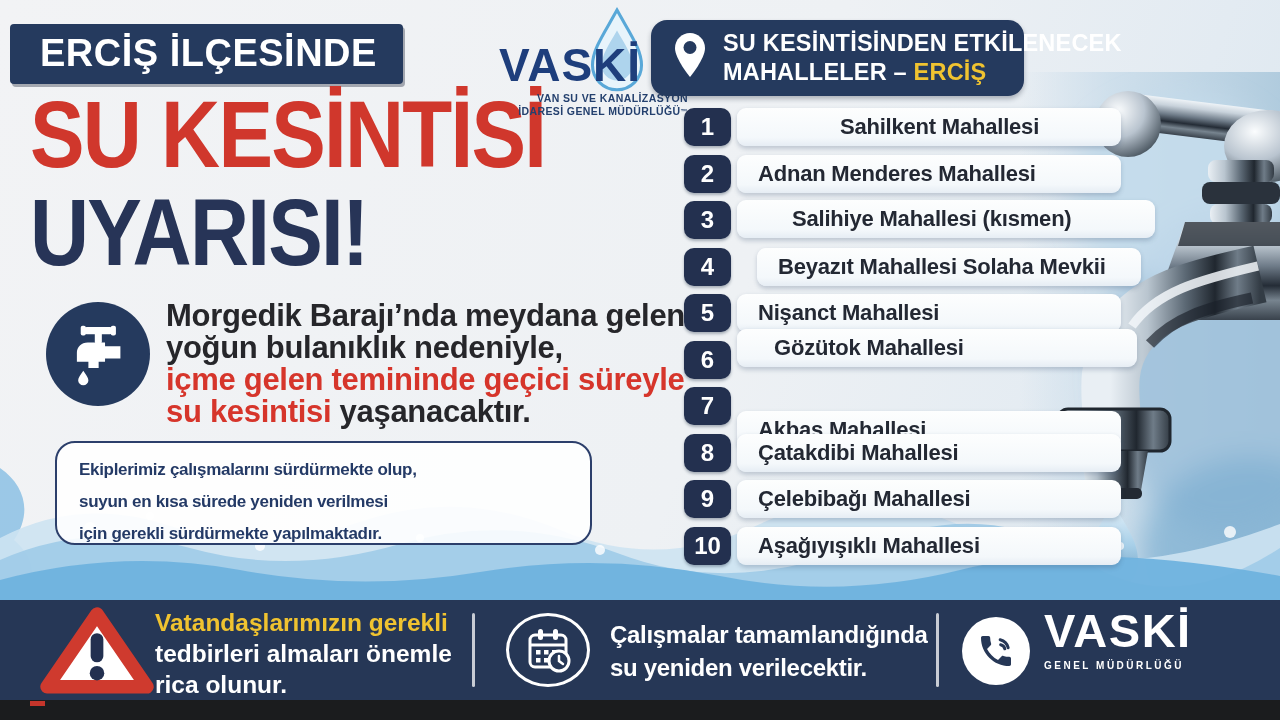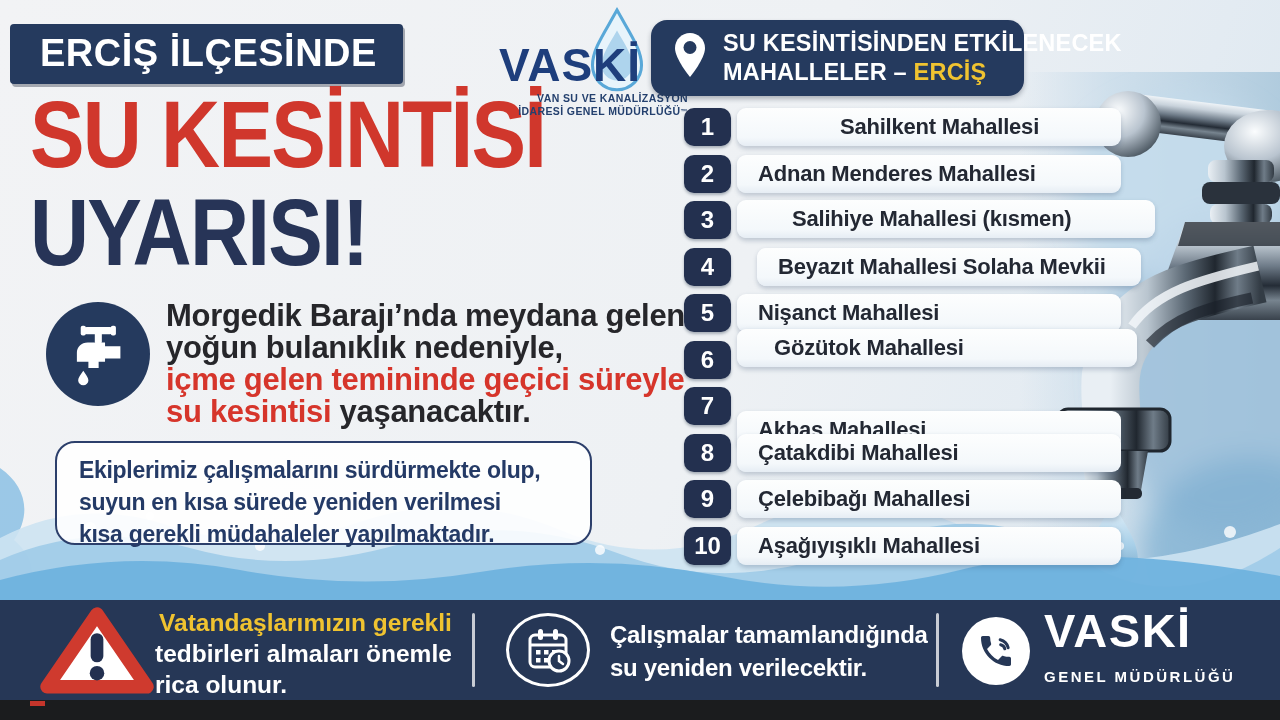--- a/index.html
+++ b/index.html
@@ -47,37 +47,37 @@
   
   .notice-icon{left:46px;top:302px;width:104px;height:104px;background:#253a5e;border-radius:50%;
     display:flex;align-items:center;justify-content:center;}
   .notice-text{left:166px;top:300px;font-size:31px;font-weight:bold;line-height:32px;
     color:#26262a;letter-spacing:-.3px;white-space:nowrap;}
   .notice-text .red{color:#d6352b;}
 
   
   .info-box{left:55px;top:441px;width:537px;height:104px;border:2.5px solid #2c3f6b;border-radius:20px;
     background:rgba(255,255,255,.88);padding:11px 0 0 22px;box-sizing:border-box;
-    font-size:23px;font-weight:bold;color:#243a66;line-height:32px;letter-spacing:-.3px;white-space:nowrap;}
+    font-size:17px;font-weight:bold;color:#243a66;line-height:32px;letter-spacing:-.3px;white-space:nowrap;}
 
   
   .footer{left:0;top:600px;width:1280px;height:100px;background:#263756;}
   .tri{left:38px;top:603px;}
   .warn-text{left:155px;top:607px;font-size:24.5px;font-weight:bold;color:#fff;line-height:31px;white-space:nowrap;}
-  .warn-text .hl{color:#f0c330;text-align:right;}
+  .warn-text .hl{color:#f0c330;}
   .vdiv{width:2.5px;height:74px;top:613px;background:rgba(255,255,255,.75);border-radius:2px;}
   .cal-oval{left:506px;top:613px;width:84px;height:74px;border:3.5px solid #fff;border-radius:50%;
     box-sizing:border-box;display:flex;align-items:center;justify-content:center;}
   .mid-text{left:610px;top:618px;font-size:24px;font-weight:bold;color:#fff;line-height:33px;
     letter-spacing:-.3px;white-space:nowrap;}
   .phone-circle{left:962px;top:617px;width:68px;height:68px;background:#fff;border-radius:50%;
     display:flex;align-items:center;justify-content:center;}
   .brand{left:1044px;top:605px;color:#fff;}
   .brand-name{font-size:47px;font-weight:bold;letter-spacing:1.5px;line-height:52px;}
-  .brand-sub{font-size:15px;font-weight:bold;letter-spacing:2.5px;margin-top:11px;text-align:right;}
+  .brand-sub{font-size:10px;font-weight:bold;letter-spacing:2.5px;margin-top:3px;}
 
   .black-strip{left:0;top:700px;width:1280px;height:20px;background:#1b1c1e;}
   .red-dash{left:30px;top:701px;width:15px;height:5px;background:#c5352b;}
 </style>
 </head>
 <body>
 
 <div class="poster">
 
   <div class="abs" style="left:1020px;top:72px;width:260px;height:530px;">
@@ -253,21 +253,21 @@
   <div class="abs notice-text">
     <div>Morgedik Barajı’nda meydana gelen</div>
     <div>yoğun bulanıklık nedeniyle,</div>
     <div class="red">içme gelen temininde geçici süreyle</div>
     <div><span class="red">su kesintisi</span><span> yaşanacaktır.</span></div>
   </div>
 
   <div class="abs info-box">
     <div>Ekiplerimiz çalışmalarını sürdürmekte olup,</div>
     <div>suyun en kısa sürede yeniden verilmesi</div>
-    <div>kısa gerekli müdahaleler yapılmaktadır.</div>
+    <div>için gerekli sürdürmekte yapılmaktadır.</div>
   </div>
 
   <div class="abs footer"></div>
 
   <div class="abs tri">
     <svg width="118" height="95" viewBox="0 0 130 100">
       <path d="M65 10 L120 90 L10 90 Z" fill="#ffffff" stroke="#cf3a2e" stroke-width="15" stroke-linejoin="round"></path>
       <rect x="58" y="31" width="14" height="32" rx="7" fill="#233050"></rect>
       <circle cx="65" cy="75" r="8" fill="#233050"></circle>
     </svg>

